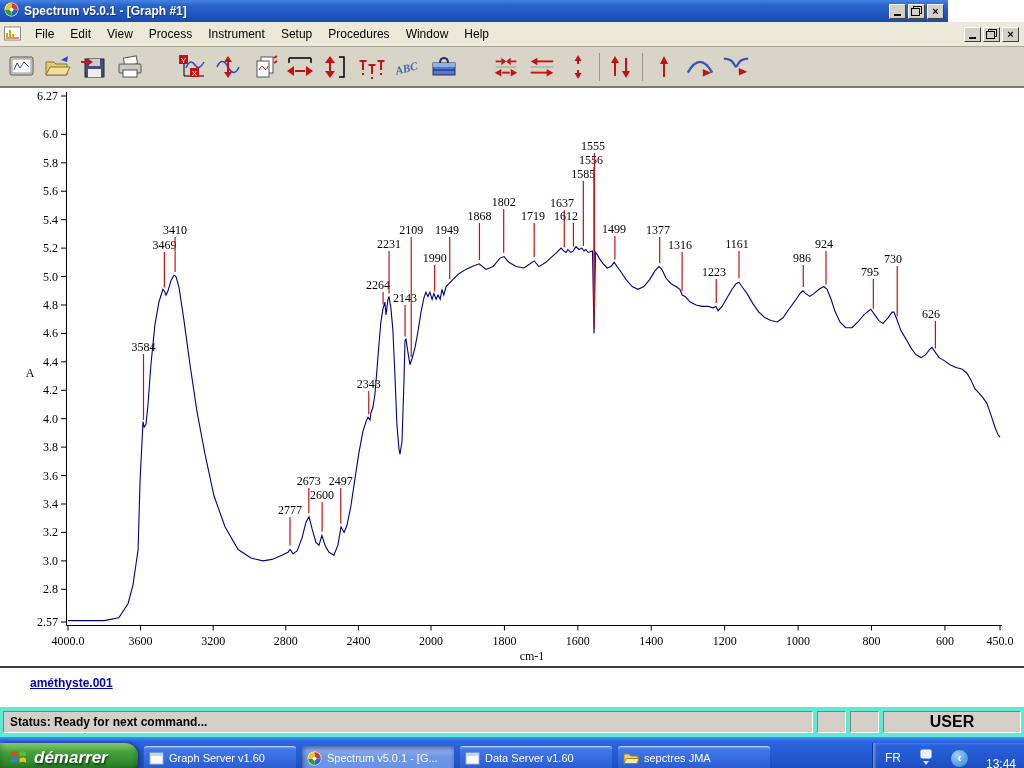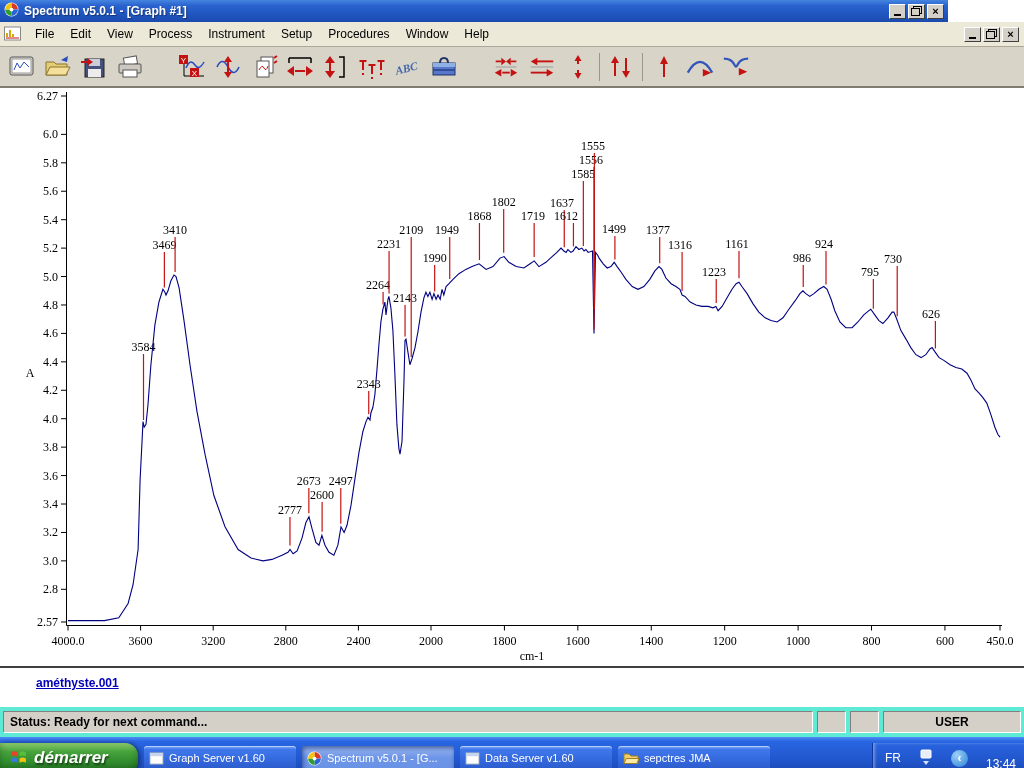--- a/index.html
+++ b/index.html
@@ -34,30 +34,30 @@
   .tb-gap{width:26px;height:32px;}
   .tb-sep{width:1px;height:28px;background:#9a9688;margin:0 3px;}
 
   
   .chart-area{position:absolute;left:0;top:88px;width:1024px;height:578px;background:#fff;border-bottom:1px solid #808080;}
   .chart-area svg{display:block;}
 
   
   .filestrip{position:absolute;left:0;top:666px;width:1024px;height:40px;background:#fff;
     border-top:2px solid #404040;box-sizing:border-box;padding:5px 0 0 30px;}
-  .filestrip a{color:#0000bb;font-weight:bold;font-size:12px;text-decoration:underline;cursor:pointer;margin-left:6px;}
+  .filestrip a{color:#0000bb;font-weight:bold;font-size:12px;text-decoration:underline;cursor:pointer;}
 
   
   .statusbar{position:absolute;left:0;top:706px;width:1024px;height:31px;background:#5eead4;
     border-top:1px solid #fff;display:flex;align-items:center;padding:0 3px;box-sizing:border-box;gap:4px;}
   .sb-panel{height:22px;border:1px solid;border-color:#808080 #fff #fff #808080;background:#d4d0c8;
     display:flex;align-items:center;box-sizing:border-box;}
   .sb-main{width:810px;padding-left:6px;font-weight:bold;font-size:12px;color:#000;}
   .sb-small{width:29px;}
-  .sb-user{flex:1;justify-content:center;font-weight:bold;font-size:12px;color:#000;}
+  .sb-user{flex:1;justify-content:center;font-weight:bold;font-size:16px;color:#000;}
 
   
   .taskbar{position:absolute;left:0;top:737px;width:1024px;height:42px;
     background:linear-gradient(180deg,#4e8df6 0%,#2966e2 10%,#2156cc 55%,#1941a5 100%);
     display:flex;align-items:center;}
   .start-btn{height:31px;width:138px;border-radius:0 13px 13px 0;
     background:linear-gradient(180deg,#8cc96e 0%,#46a33c 28%,#2f8a2c 65%,#1f6a1f 100%);
     display:flex;align-items:center;gap:6px;padding-left:9px;box-sizing:border-box;
     box-shadow:inset 0 -4px 7px rgba(0,30,0,.3),2px 0 4px rgba(0,0,20,.45);cursor:pointer;}
   .start-label{color:#fff;font-style:italic;font-weight:bold;font-size:17px;text-shadow:1px 2px 2px rgba(0,0,0,.55);}

